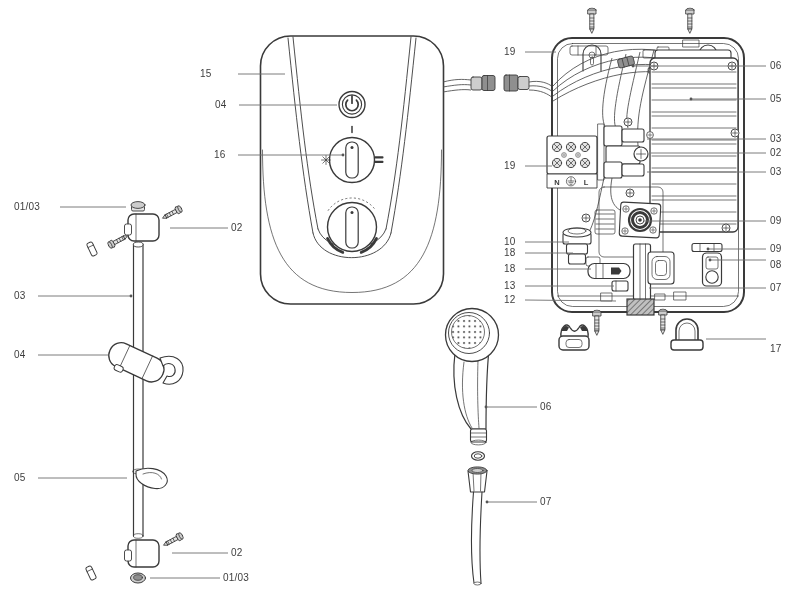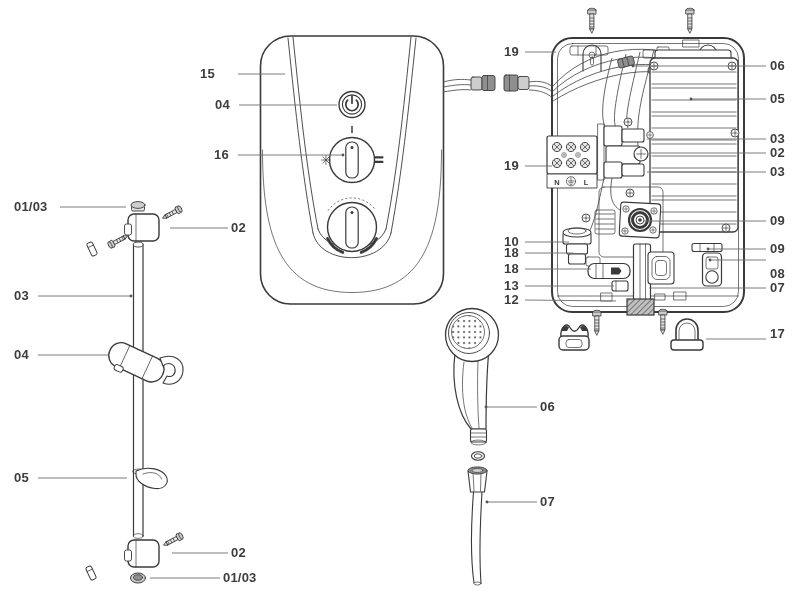--- a/index.html
+++ b/index.html
@@ -1,19 +1,19 @@
 <!DOCTYPE html>
 <html><head>
 <meta charset="utf-8">
 <style>
   html,body{margin:0;padding:0;background:#fff;}
   #stage{position:relative;width:800px;height:600px;background:#fff;overflow:hidden;
          font-family:"Liberation Sans",sans-serif;}
   #art{position:absolute;left:0;top:0;}
-  .co{position:absolute;font-size:13px;font-weight:700;line-height:12px;color:#3d3d3d;
+  .co{position:absolute;font-size:10px;font-weight:400;line-height:12px;color:#3d3d3d;
       letter-spacing:.2px;white-space:nowrap;}
   
   .k{stroke:#3a3a3a;fill:none;stroke-width:1.1;stroke-linecap:round;stroke-linejoin:round;}
   .kf{stroke:#3a3a3a;fill:#ffffff;stroke-width:1.1;stroke-linejoin:round;}
   .thin{stroke-width:.7;}
   .g1{fill:#cdcdcd;}
   .g2{fill:#8f8f8f;}
   .g3{fill:#e3e3e3;}
   .dark{fill:#3a3a3a;stroke:none;}
   .wire{stroke:#4a4a4a;stroke-width:.85;fill:none;}
@@ -460,19 +460,19 @@
 <div class="co" style="left:504px;top:263px">18</div>
 <div class="co" style="left:504px;top:280px">13</div>
 <div class="co" style="left:504px;top:294px">12</div>
 <div class="co" style="left:770px;top:60px">06</div>
 <div class="co" style="left:770px;top:93px">05</div>
 <div class="co" style="left:770px;top:133px">03</div>
 <div class="co" style="left:770px;top:147px">02</div>
 <div class="co" style="left:770px;top:166px">03</div>
 <div class="co" style="left:770px;top:215px">09</div>
 <div class="co" style="left:770px;top:243px">09</div>
-<div class="co" style="left:770px;top:268px">08</div>
+<div class="co" style="left:770px;top:259px">08</div>
 <div class="co" style="left:770px;top:282px">07</div>
-<div class="co" style="left:770px;top:328px">17</div>
+<div class="co" style="left:770px;top:343px">17</div>
 <div class="co" style="left:540px;top:401px">06</div>
 <div class="co" style="left:540px;top:496px">07</div>
 
 </div>
 
 </body></html>

